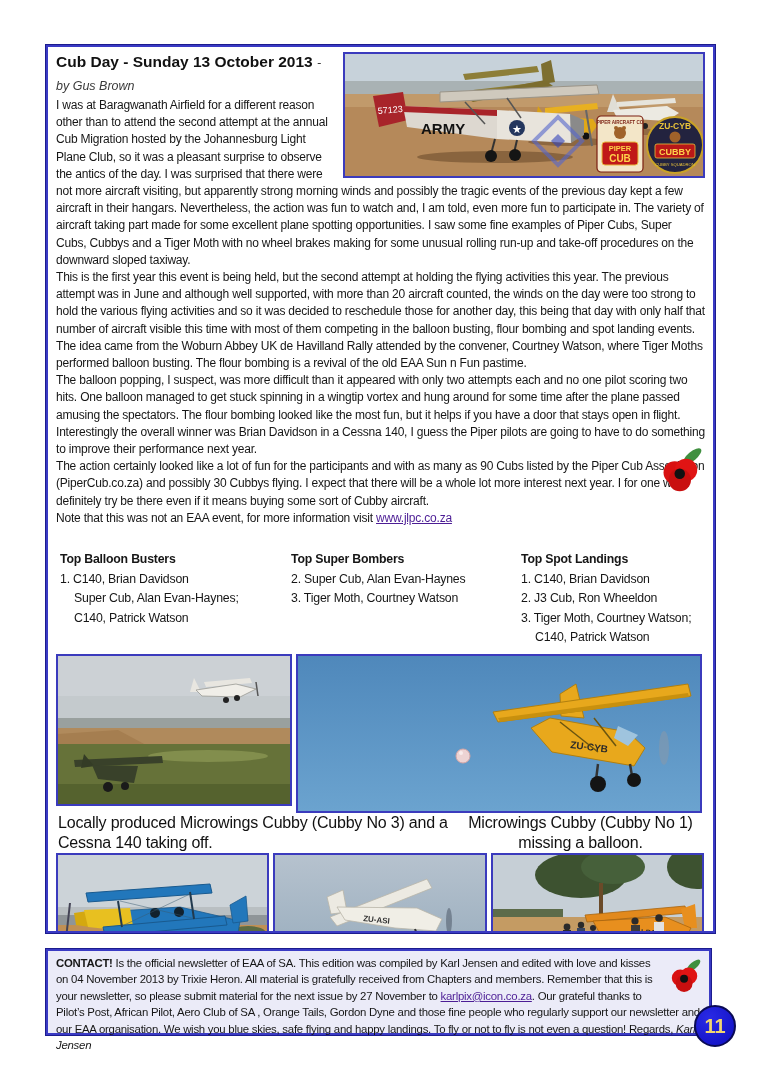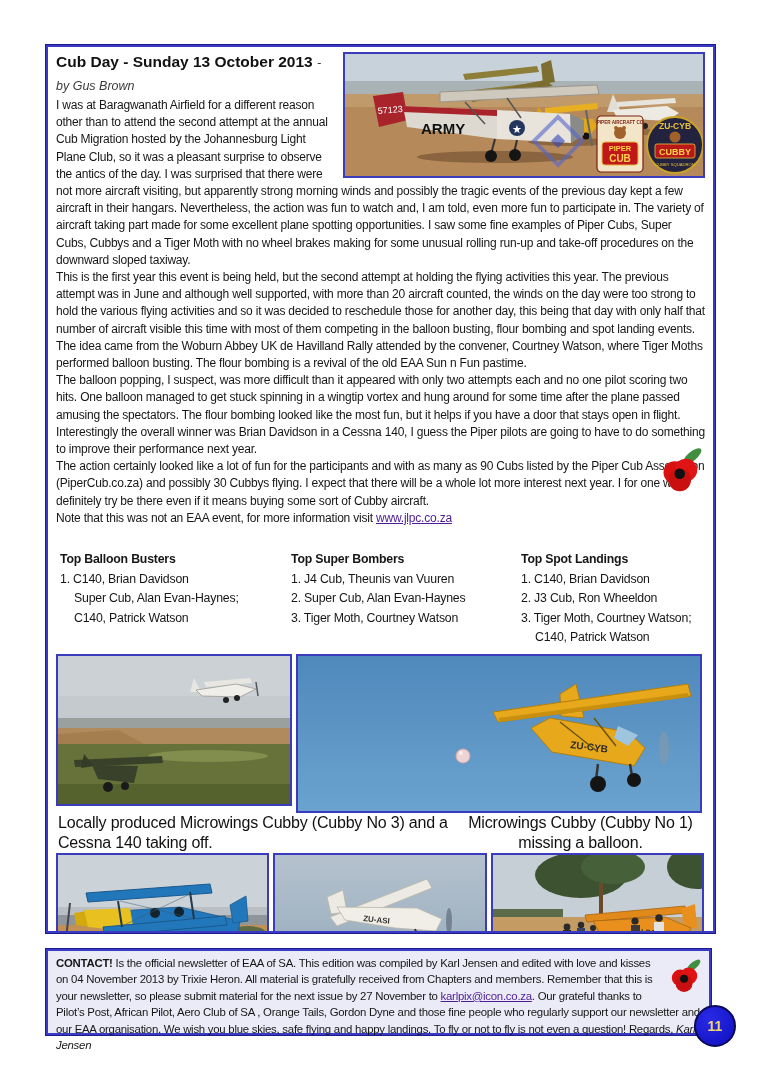--- a/index.html
+++ b/index.html
@@ -49,21 +49,21 @@
     width:100%; height:100%; border:2px solid #3a3ac4; background:#ebebf8;
     padding:4px 8px; font-size:11.4px; line-height:16.4px; color:#161616; letter-spacing:-0.25px;
   }
   .contact-inner .bold { font-weight:bold; }
   .contact-inner .sig { font-style:italic; }
   .poppy-contact { float:right; margin:2px 0 2px 6px; }
 
   .page-circle {
     position:absolute; left:694px; top:1005px; width:42px; height:42px; border-radius:50%;
     background:radial-gradient(circle at 35% 30%, #2a2ae6, #0e0ec0);
-    border:2px solid #0a0a55; color:#f2d670; font-weight:bold; font-size:14px;
+    border:2px solid #0a0a55; color:#f2d670; font-weight:bold; font-size:20px;
     display:flex; align-items:center; justify-content:center;
   }
 </style>
 </head>
 <body>
 
 <div class="page">
 
   <div class="article-box">
     <div class="article-inner">
@@ -173,21 +173,20 @@
 
       <div class="results-row">
         <div class="results-col col-balloon">
           <div class="hd">Top Balloon Busters</div>
           <div>1. C140, Brian Davidson</div>
           <div class="indent">Super Cub, Alan Evan-Haynes;</div>
           <div class="indent">C140, Patrick Watson</div>
         </div>
         <div class="results-col col-flour">
           <div class="hd">Top Super Bombers</div>
-          <div>1. J4 Cub, Theunis van Vuuren</div>
           <div>2. Super Cub, Alan Evan-Haynes</div>
           <div>3. Tiger Moth, Courtney Watson</div>
         </div>
         <div class="results-col col-spot">
           <div class="hd">Top Spot Landings</div>
           <div>1. C140, Brian Davidson</div>
           <div>2. J3 Cub, Ron Wheeldon</div>
           <div>3. Tiger Moth, Courtney Watson;</div>
           <div class="indent">C140, Patrick Watson</div>
         </div>

